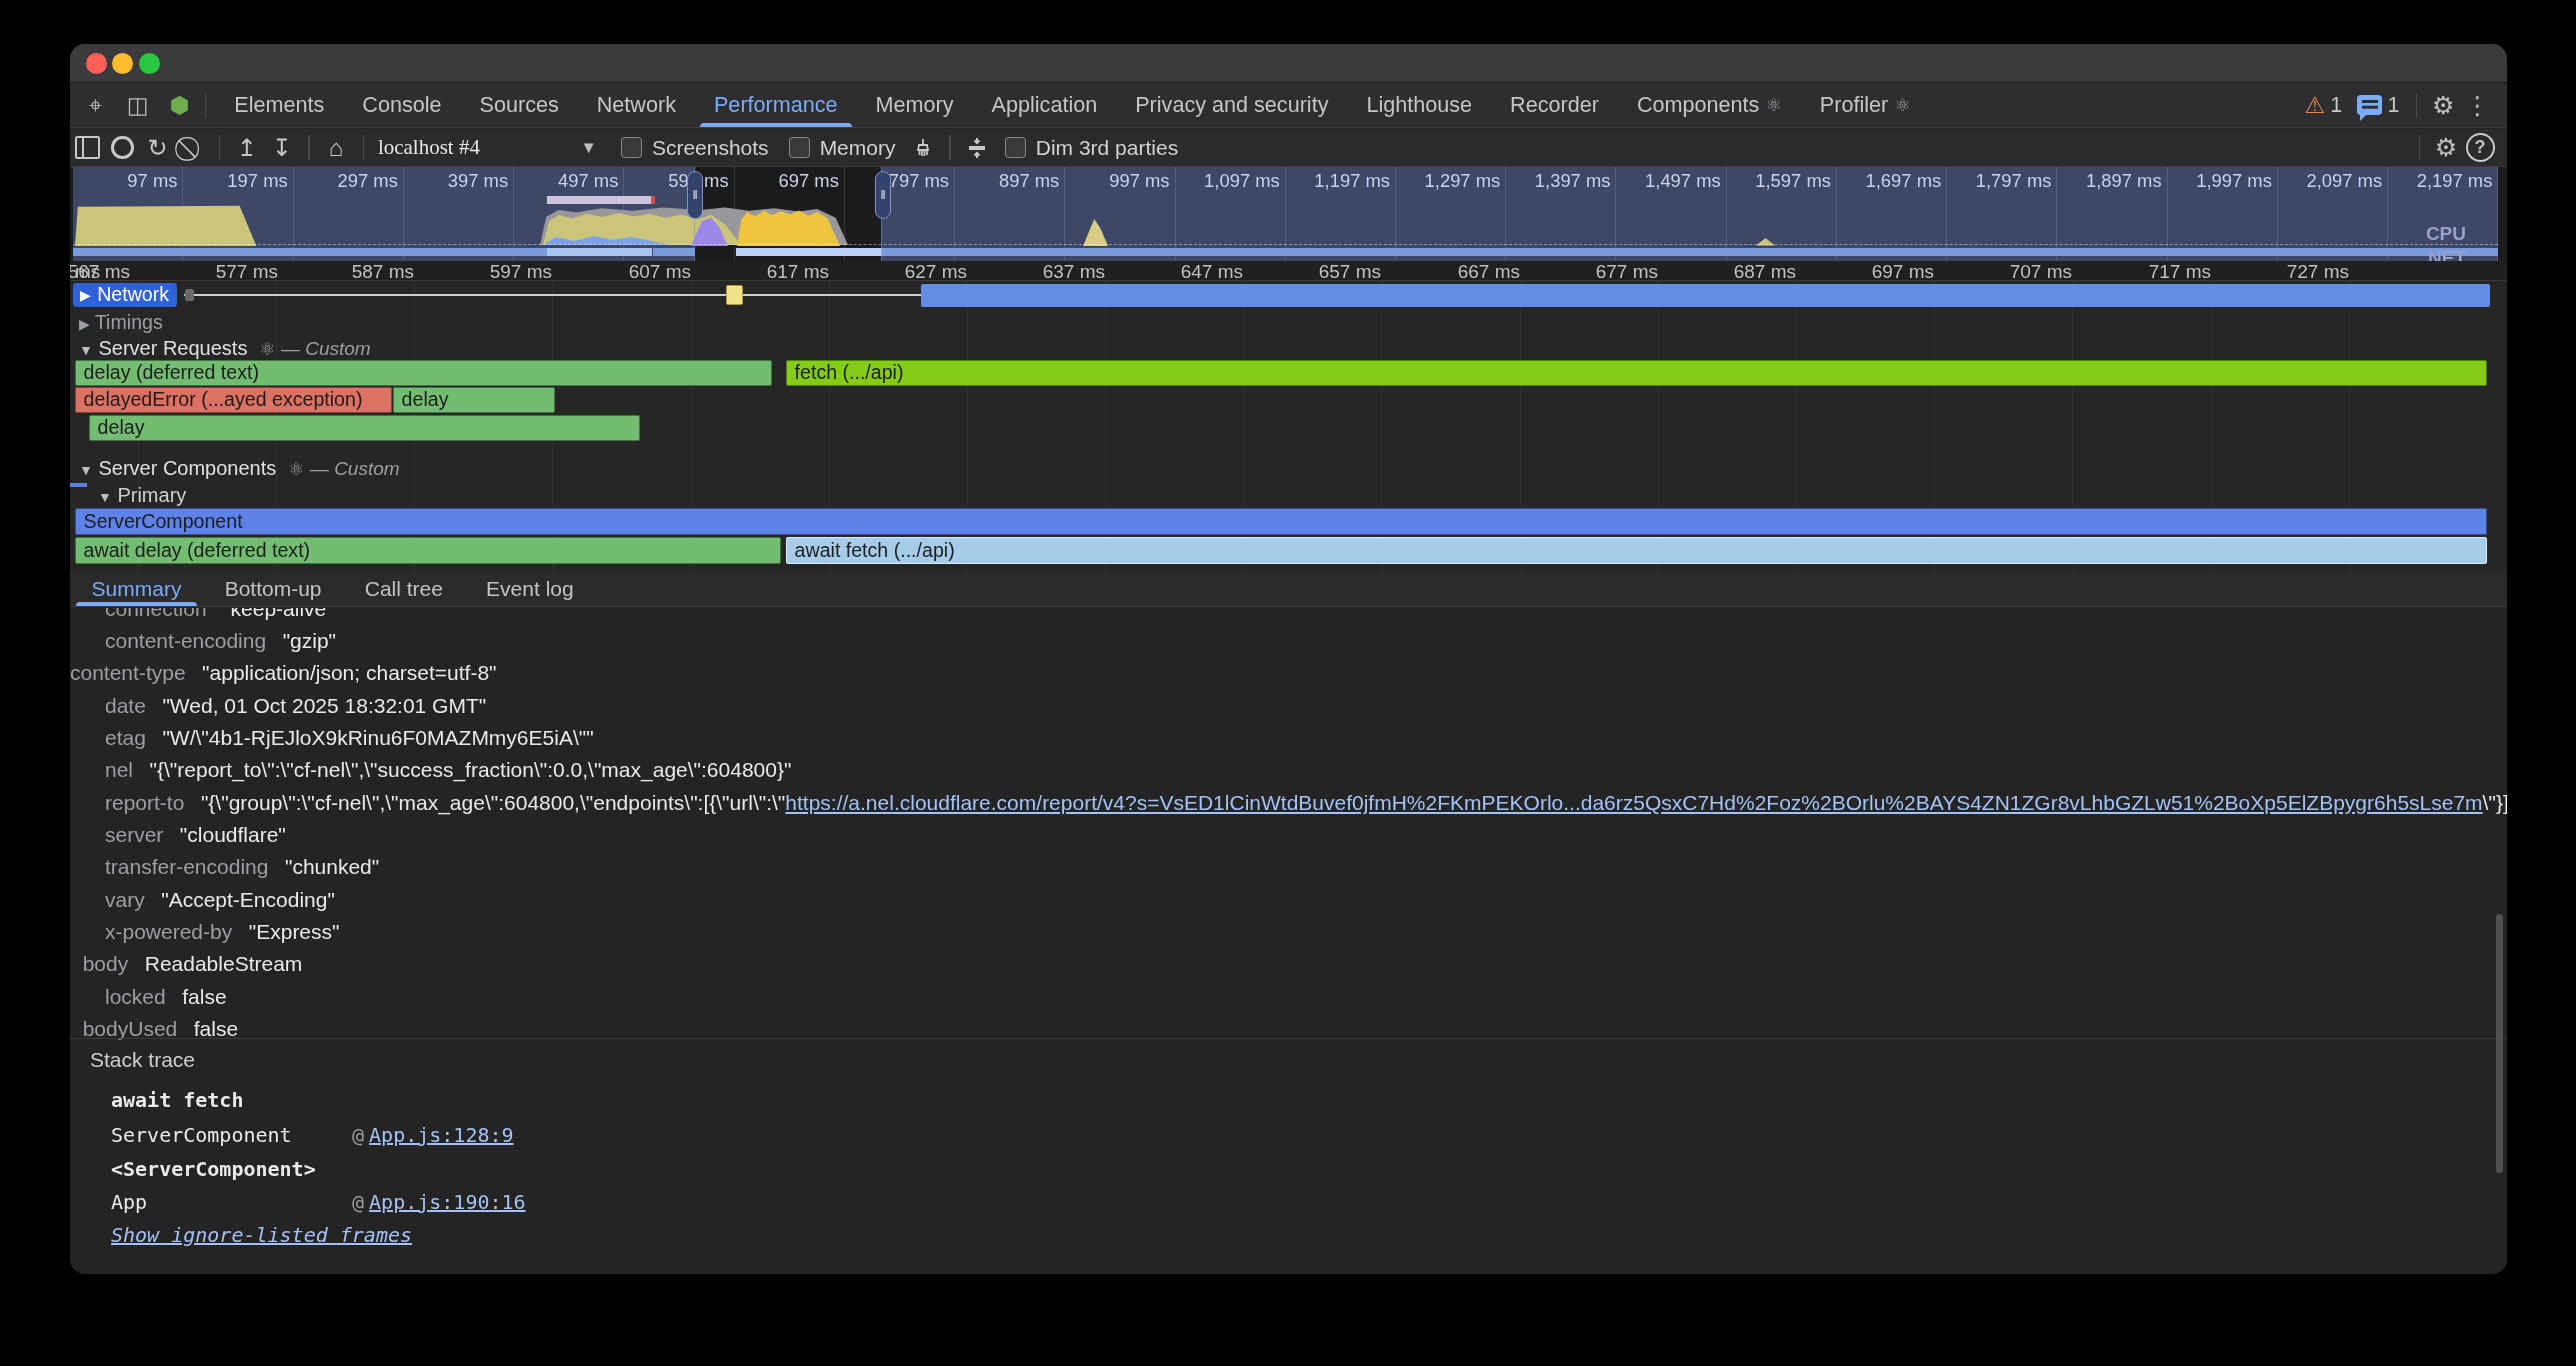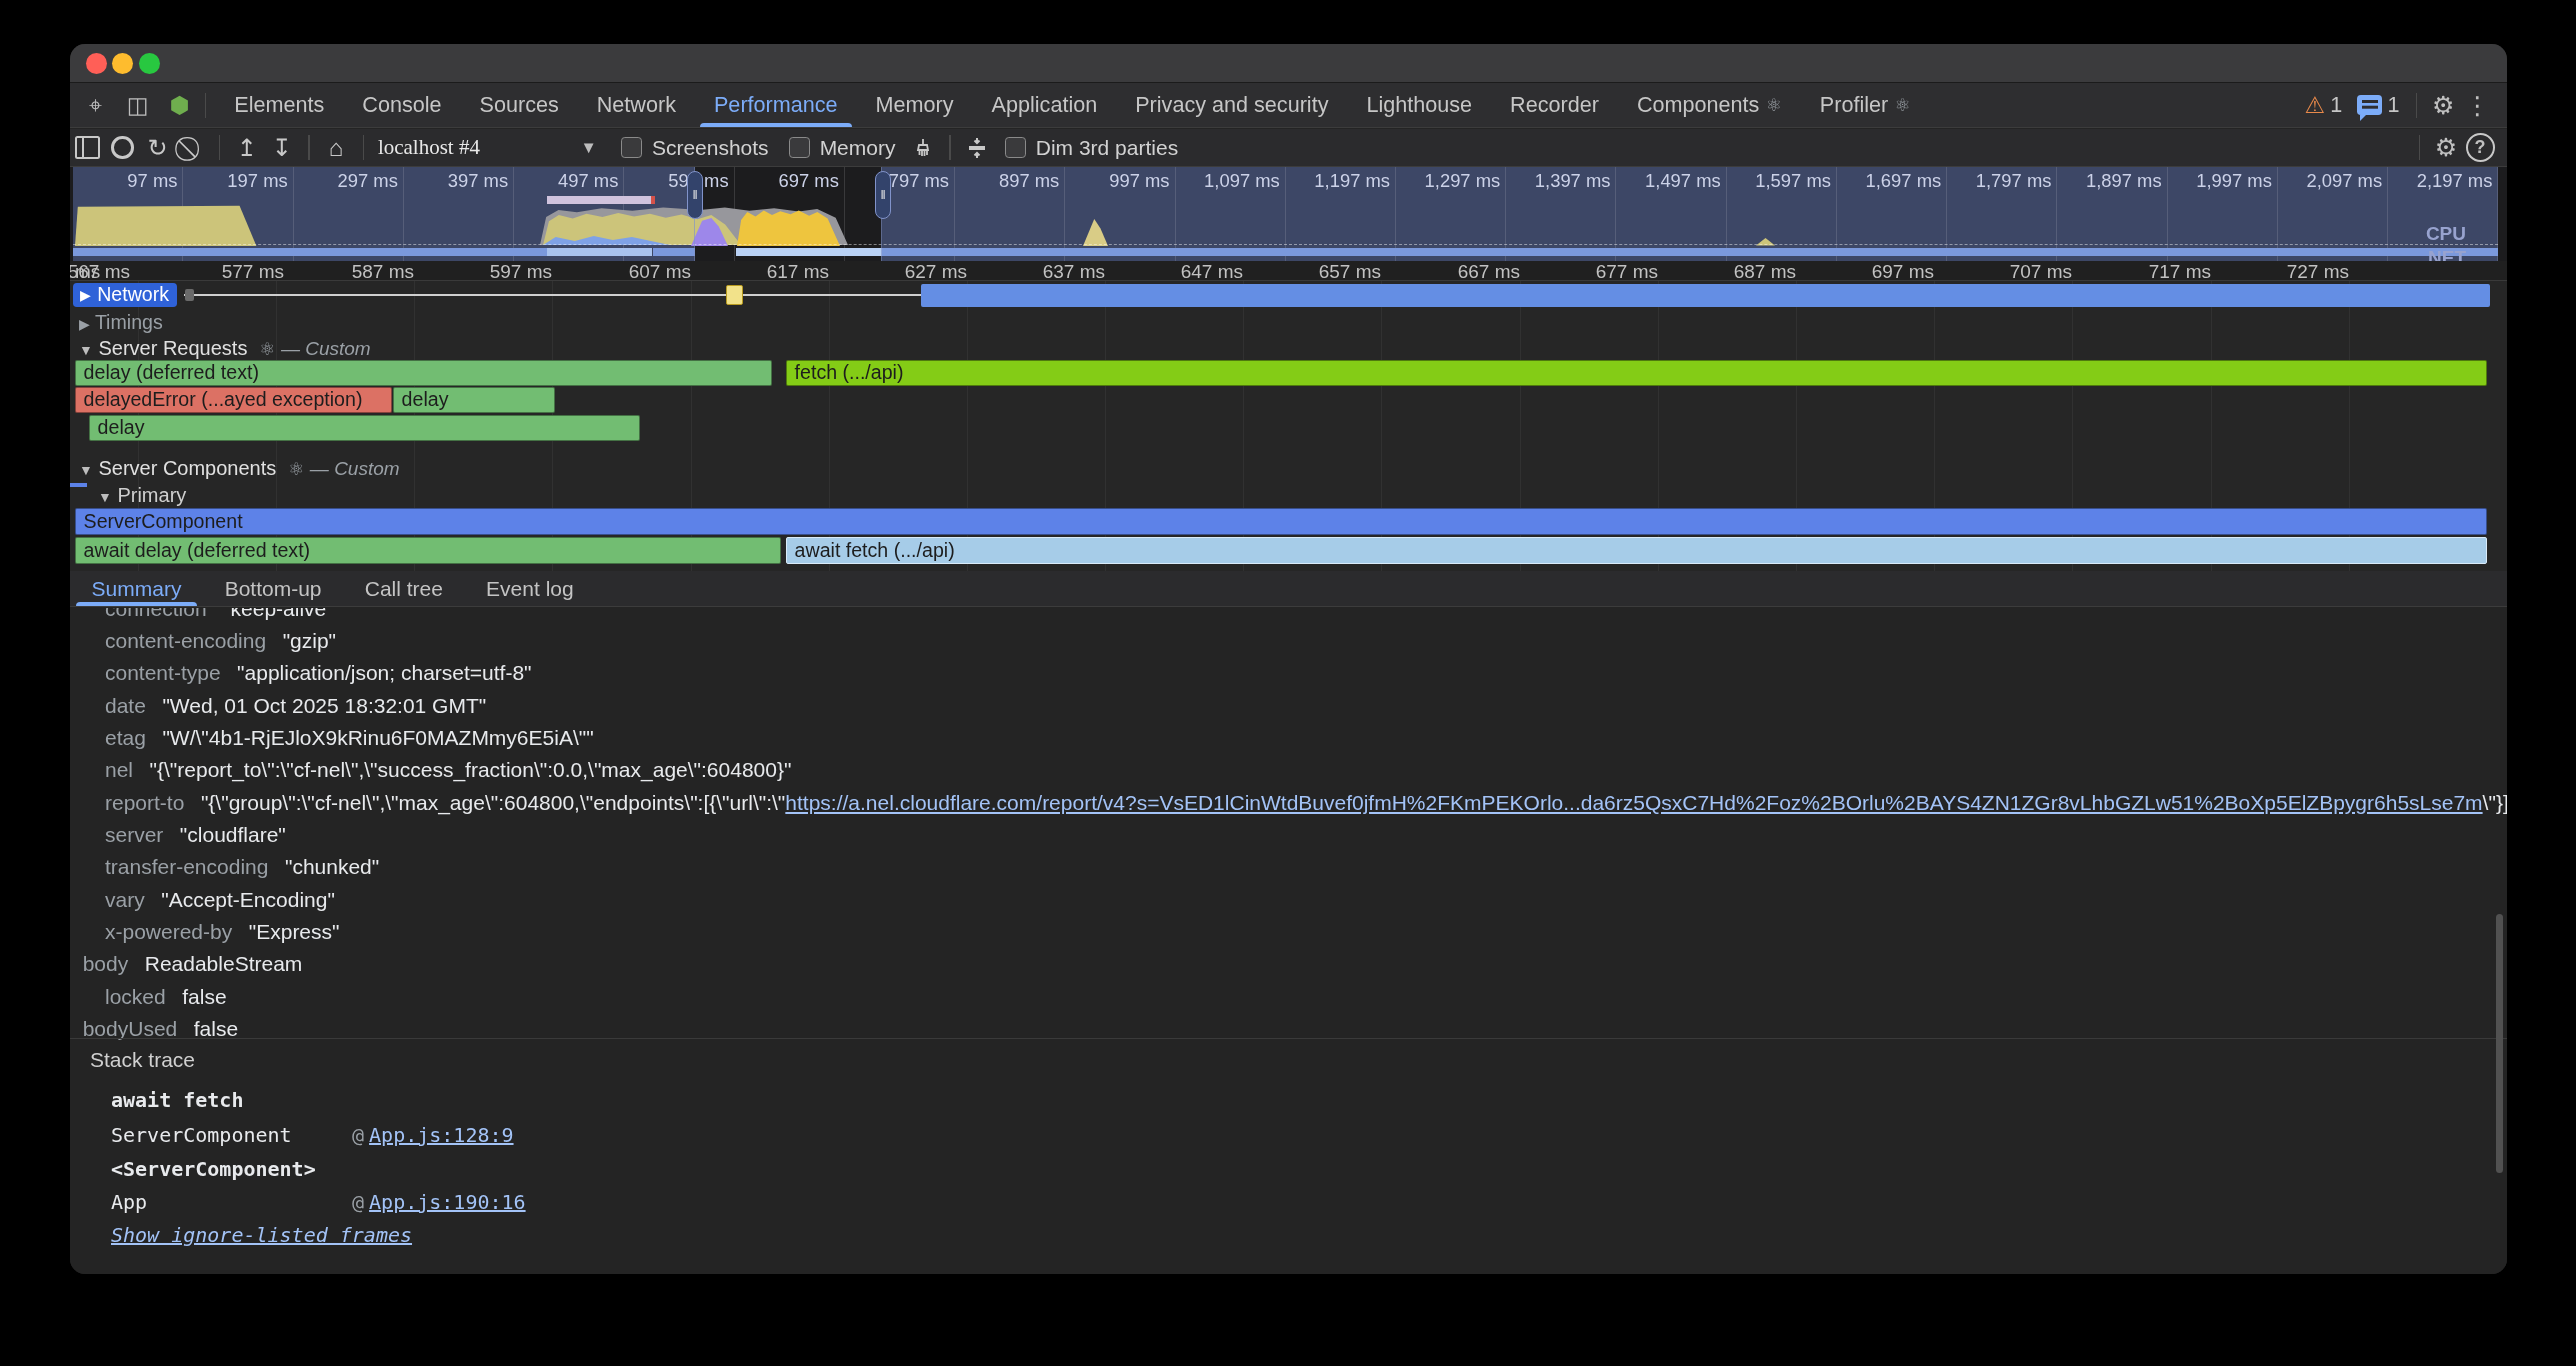--- a/index.html
+++ b/index.html
@@ -322,21 +322,21 @@
 
     <div class="selline" style="left:624px"></div>
     <div class="selline" style="left:811px"></div>
     <div class="handle" style="left:617px">‖</div>
     <div class="handle" style="left:805px">‖</div>
   </div>
 
   <div id="druler">
     <span class="first">ms</span>
   <div class="dtick" style="left: 60px;">567 ms</div>
-      <div class="dtick" style="left: 214px;">577 ms</div>
+      <div class="dtick" style="left: 208px;">577 ms</div>
       <div class="dtick" style="left: 344px;">587 ms</div>
       <div class="dtick" style="left: 482px;">597 ms</div>
       <div class="dtick" style="left: 621px;">607 ms</div>
       <div class="dtick" style="left: 759px;">617 ms</div>
       <div class="dtick" style="left: 897px;">627 ms</div>
       <div class="dtick" style="left: 1035px;">637 ms</div>
       <div class="dtick" style="left: 1173px;">647 ms</div>
       <div class="dtick" style="left: 1311px;">657 ms</div>
       <div class="dtick" style="left: 1450px;">667 ms</div>
       <div class="dtick" style="left: 1588px;">677 ms</div>
@@ -423,21 +423,21 @@
   <div id="summary">
     <div id="srows">
         <div class="srow" style="top: -15px; padding-left: 35px;">
           <span class="skey">connection</span>
           <span class="sval">"keep-alive"</span>
         </div>
         <div class="srow" style="top: 17px; padding-left: 35px;">
           <span class="skey">content-encoding</span>
           <span class="sval">"gzip"</span>
         </div>
-        <div class="srow" style="top: 49px; padding-left: 35px;">
+        <div class="srow" style="top: 49px; ">
           <span class="skey">content-type</span>
           <span class="sval">"application/json; charset=utf-8"</span>
         </div>
         <div class="srow" style="top: 82px; padding-left: 35px;">
           <span class="skey">date</span>
           <span class="sval">"Wed, 01 Oct 2025 18:32:01 GMT"</span>
         </div>
         <div class="srow" style="top: 114px; padding-left: 35px;">
           <span class="skey">etag</span>
           <span class="sval">"W/\"4b1-RjEJloX9kRinu6F0MAZMmy6E5iA\""</span>

